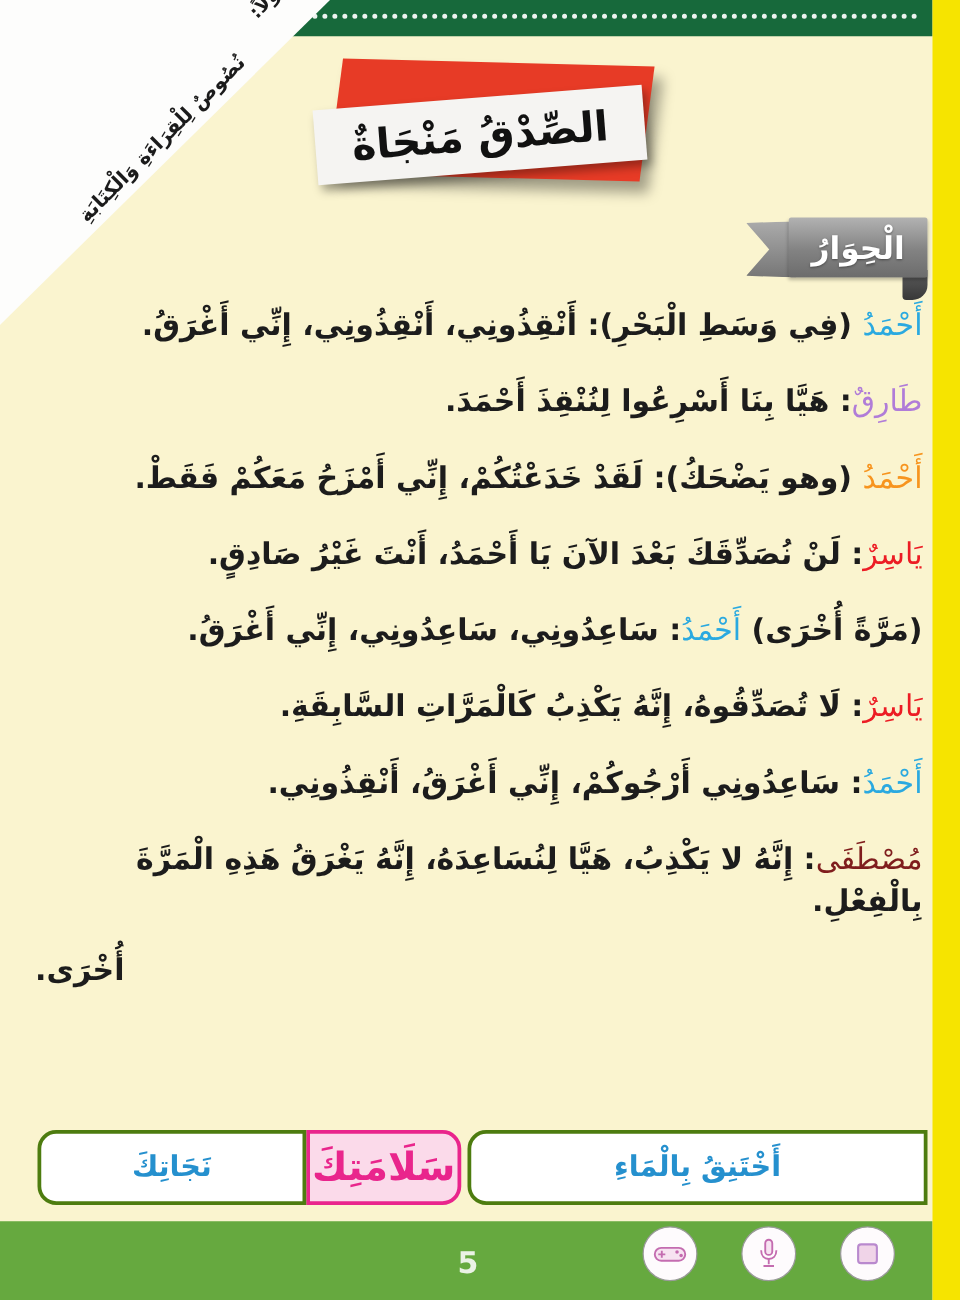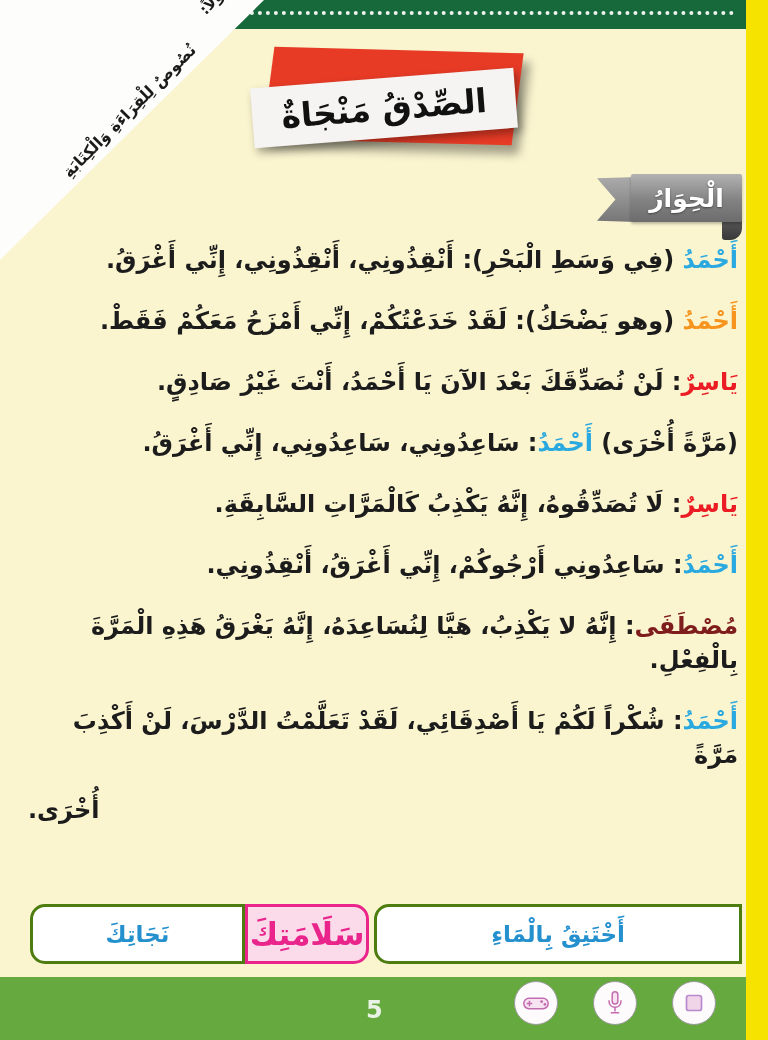--- a/index.html
+++ b/index.html
@@ -42,21 +42,21 @@
                background:linear-gradient(180deg,#B2B2B2,#828282 55%,#6C6C6C);
                border-radius:2px;display:flex;align-items:center;justify-content:center;z-index:3;
                box-shadow:0 2px 3px rgba(0,0,0,.25);}
   .ribbon-text{color:#fff;font-size:25px;font-weight:bold;direction:rtl;text-shadow:0 1px 2px rgba(0,0,0,.4);}
 
   
   .dialogue{position:absolute;top:243px;left:28px;right:30px;direction:rtl;text-align:right;
             color:#1C1C1C;font-weight:bold;font-size:24px;z-index:2;}
   .dline{margin-bottom:27px;line-height:34px;}
   .dline-wrap{text-align:left;line-height:34px;margin-top:-6px;}
-  .sp-name{font-weight:bold;}
+  .sp-name{font-weight:normal;}
 
   
   .vocab{position:absolute;top:904px;left:30px;right:26px;height:60px;display:flex;
          direction:rtl;gap:5px;z-index:2;}
   .v-group{display:flex;direction:rtl;height:100%;}
   .v-group-1{width:368px;}
   .v-group-2{flex:1;}
   .v-word{display:flex;align-items:center;justify-content:center;
           border:3px solid #E9258C;background:#FBDAEA;color:#E9258C;
           border-radius:0 15px 15px 0;font-size:31px;font-weight:bold;}
@@ -101,39 +101,39 @@
   <div class="ribbon-fold"></div>
   <div class="ribbon-main">
     <span class="ribbon-text">الْحِوَارُ</span>
   </div>
 
   <div class="dialogue">
     <div class="dline">
       <span class="sp-name" style="color: rgb(42, 169, 224);">أَحْمَدُ</span><span> (فِي وَسَطِ الْبَحْرِ): أَنْقِذُونِي، أَنْقِذُونِي، إِنِّي أَغْرَقُ.</span>
     </div>
     <div class="dline">
+      <span class="sp-name" style="color: rgb(176, 124, 216);">طَارِقٌ</span><span>: هَيَّا بِنَا أَسْرِعُوا لِنُنْقِذَ أَحْمَدَ.</span>
+    </div>
+    <div class="dline">
       <span class="sp-name" style="color: rgb(247, 148, 30);">أَحْمَدُ</span><span> (وهو يَضْحَكُ): لَقَدْ خَدَعْتُكُمْ، إِنِّي أَمْزَحُ مَعَكُمْ فَقَطْ.</span>
     </div>
     <div class="dline">
       <span class="sp-name" style="color: rgb(236, 28, 36);">يَاسِرٌ</span><span>: لَنْ نُصَدِّقَكَ بَعْدَ الآنَ يَا أَحْمَدُ، أَنْتَ غَيْرُ صَادِقٍ.</span>
     </div>
     <div class="dline">
       <span>(مَرَّةً أُخْرَى) </span><span class="sp-name" style="color: rgb(42, 169, 224);">أَحْمَدُ</span><span>: سَاعِدُونِي، سَاعِدُونِي، إِنِّي أَغْرَقُ.</span>
     </div>
     <div class="dline">
       <span class="sp-name" style="color: rgb(236, 28, 36);">يَاسِرٌ</span><span>: لَا تُصَدِّقُوهُ، إِنَّهُ يَكْذِبُ كَالْمَرَّاتِ السَّابِقَةِ.</span>
     </div>
     <div class="dline">
       <span class="sp-name" style="color: rgb(42, 169, 224);">أَحْمَدُ</span><span>: سَاعِدُونِي أَرْجُوكُمْ، إِنِّي أَغْرَقُ، أَنْقِذُونِي.</span>
     </div>
     <div class="dline">
       <span class="sp-name" style="color: #7f1d1d; text-align: center;">مُصْطَفَى</span><span>: إِنَّهُ لا يَكْذِبُ، هَيَّا لِنُسَاعِدَهُ، إِنَّهُ يَغْرَقُ هَذِهِ الْمَرَّةَ بِالْفِعْلِ.</span>
-    </div>
-    <div class="dline">
-      <span class="sp-name" style="color: rgb(42, 169, 224);">أَحْمَدُ</span><span>: شُكْراً لَكُمْ يَا أَصْدِقَائِي، لَقَدْ تَعَلَّمْتُ الدَّرْسَ، لَنْ أَكْذِبَ مَرَّةً</span>
     </div>
     <div class="dline-wrap">أُخْرَى.</div>
   </div>
 
   <div class="vocab">
     <div class="v-group v-group-1">
       <div class="v-meaning">أَخْتَنِقُ بِالْمَاءِ</div>
     </div>
     <div class="v-group v-group-2">
       <div class="v-word v-g2-word">سَلَامَتِكَ</div>

